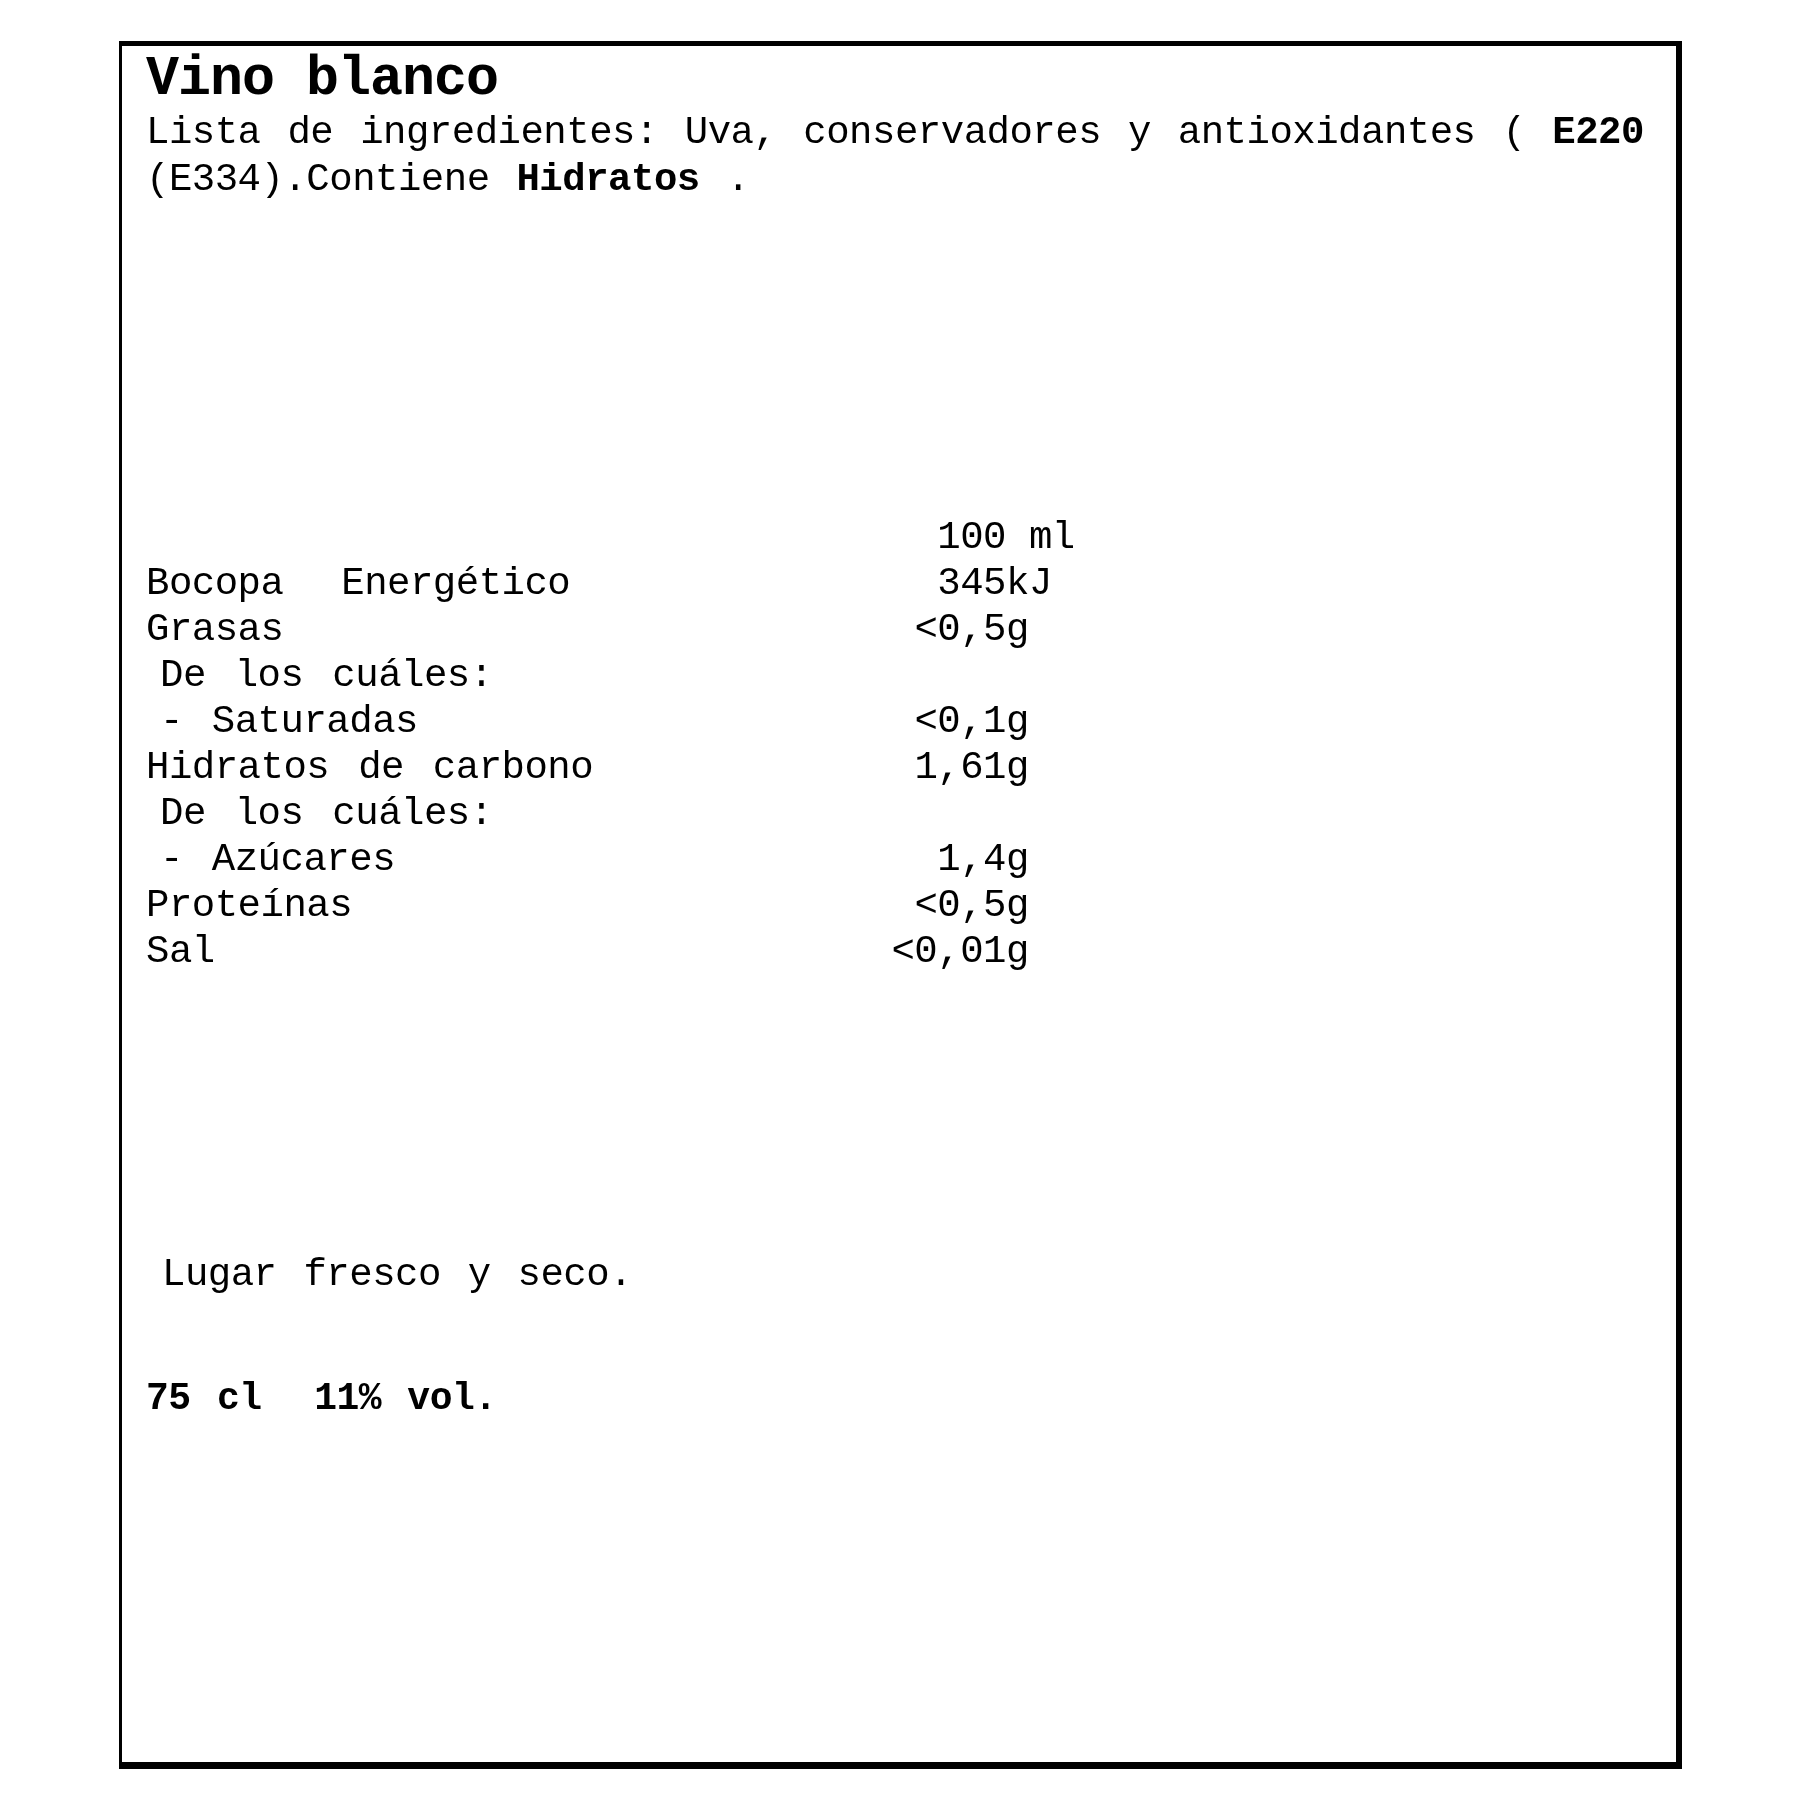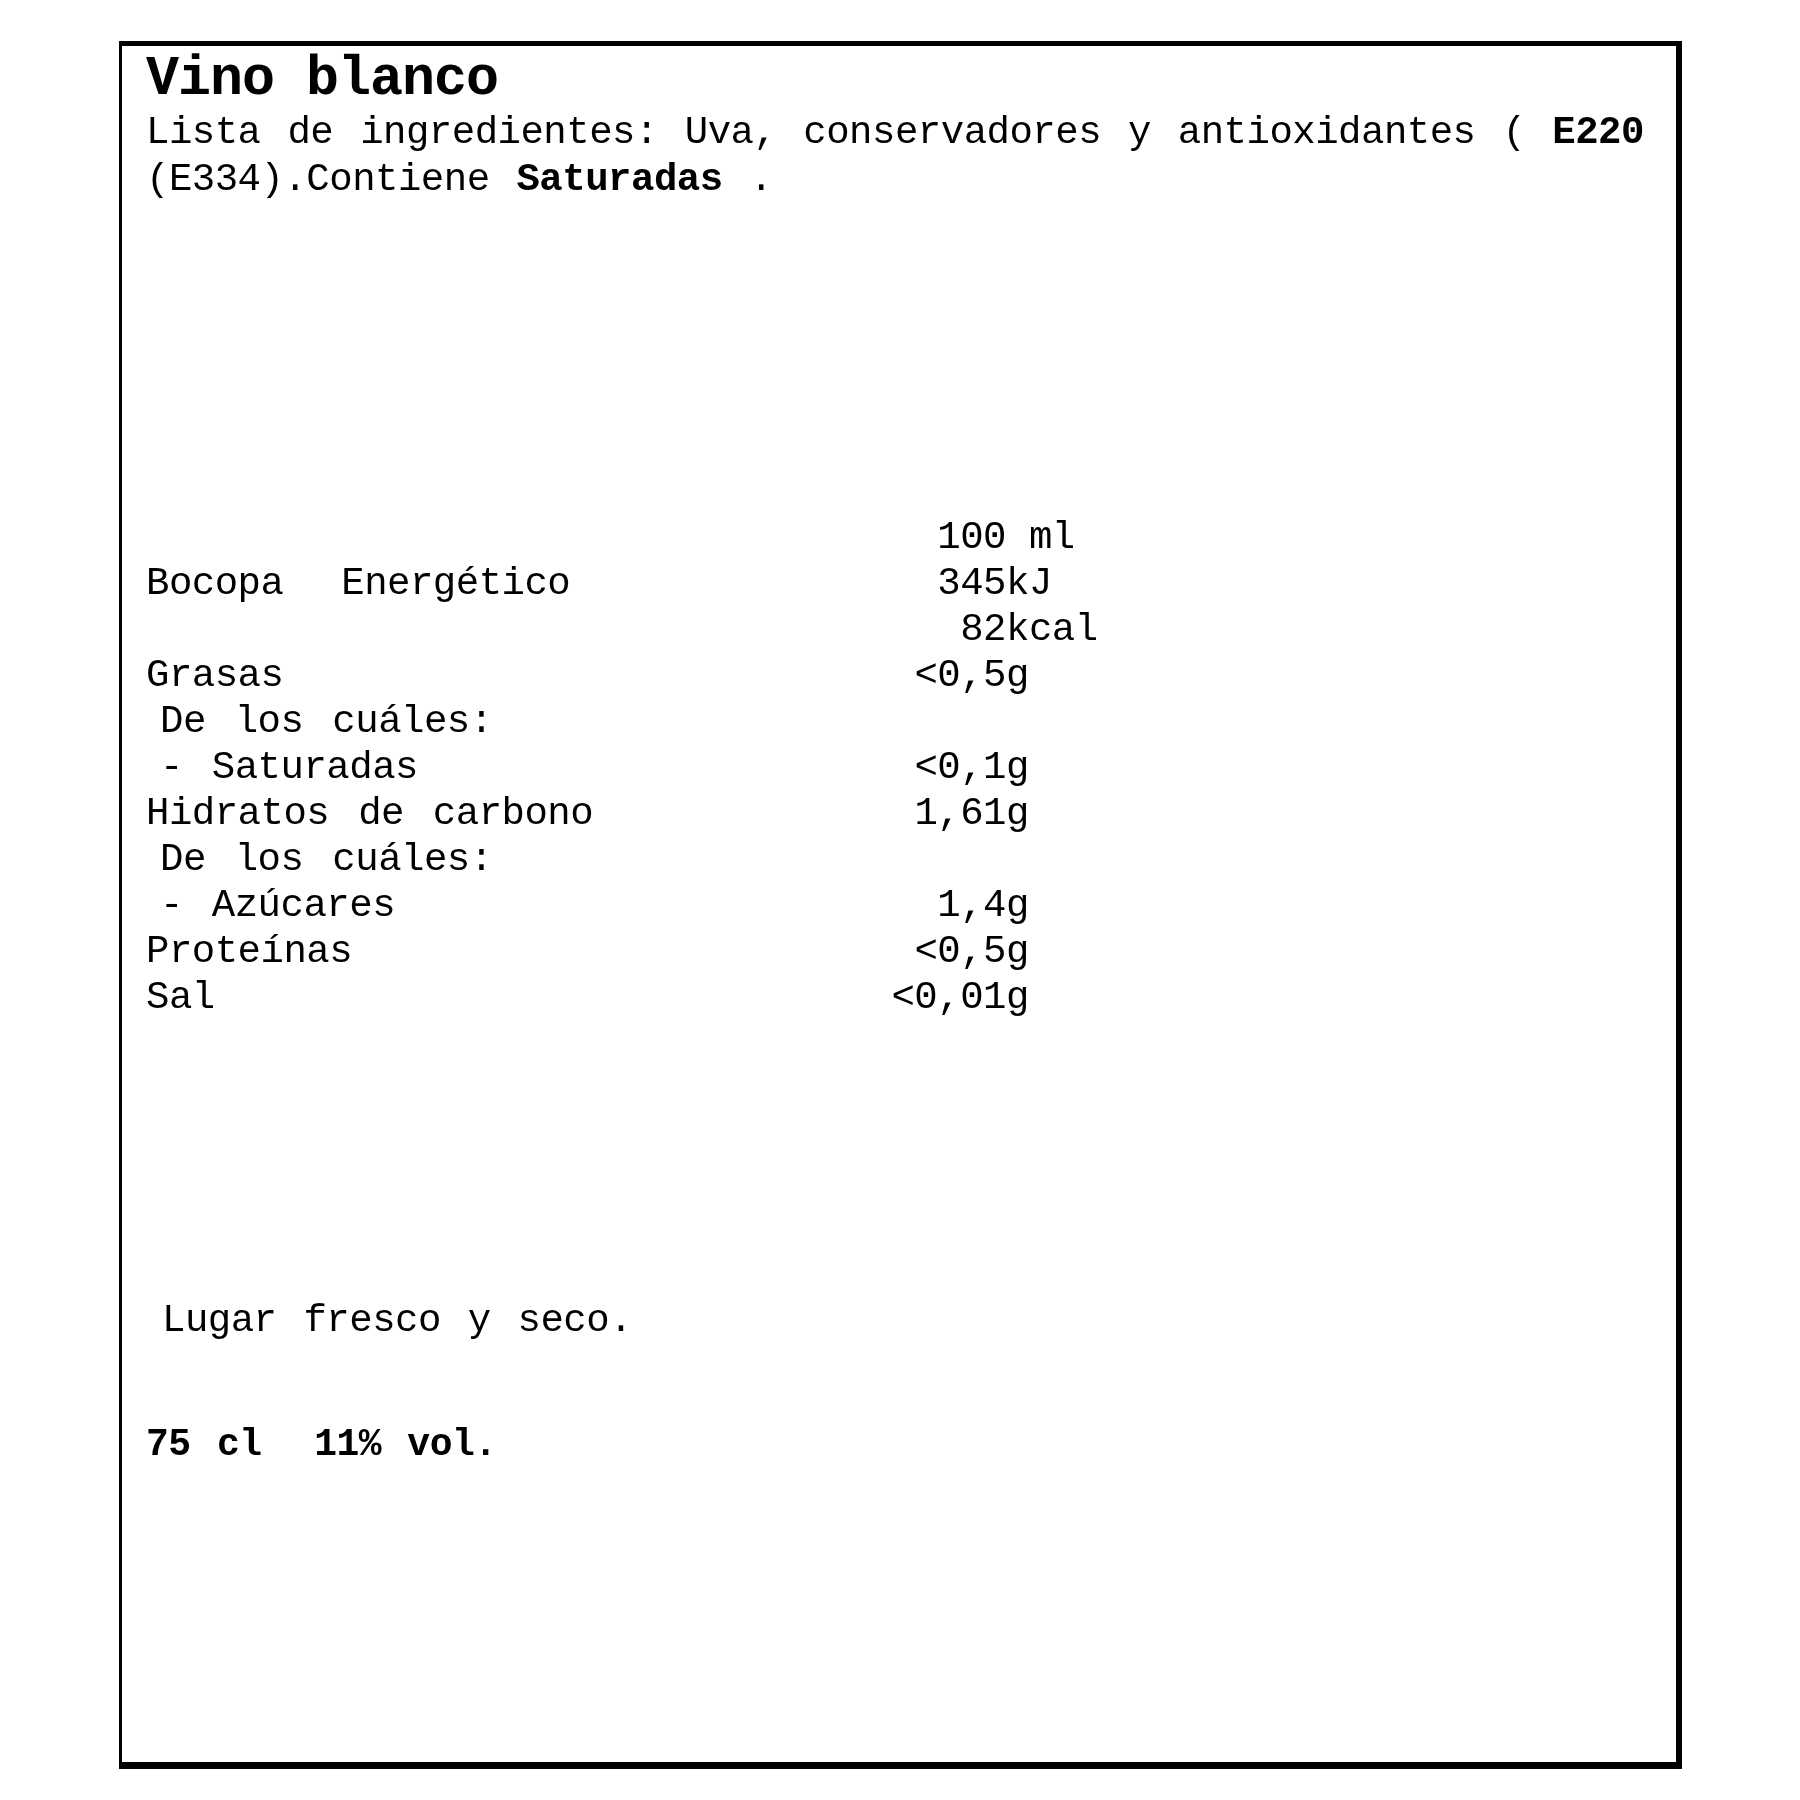--- a/index.html
+++ b/index.html
@@ -90,38 +90,33 @@
 </head>
 <body>
 
 <div class="canvas">
   <div class="page">
 
     <h1 class="title">Vino blanco</h1>
 
     <div id="ingredients">
         <div class="ing-line"><span>Lista de ingredientes: Uva, conservadores y antioxidantes ( </span><b>E220</b><span> ), acidulante</span></div>
-        <div class="ing-line"><span>(E334).Contiene </span><b>Saturadas</b><span> .</span></div>
+        <div class="ing-line"><span>(E334).Contiene </span><b>Hidratos</b><span> .</span></div>
       </div>
 
     <div id="nutrition" class="nutrition">
         <div class="nrow">
           <span class="lbl"></span>
           <span class="amt">100</span>
           <span class="unit"> ml</span>
         </div>
         <div class="nrow">
           <span class="lbl">Bocopa  Energético</span>
           <span class="amt">345</span>
           <span class="unit">kJ</span>
-        </div>
-        <div class="nrow">
-          <span class="lbl"></span>
-          <span class="amt">82</span>
-          <span class="unit">kcal</span>
         </div>
         <div class="nrow">
           <span class="lbl">Grasas</span>
           <span class="amt">&lt;0,5</span>
           <span class="unit">g</span>
         </div>
         <div class="nrow">
           <span class="lbl indent">De los cuáles:</span>
           <span class="amt"></span>
           <span class="unit"></span>

